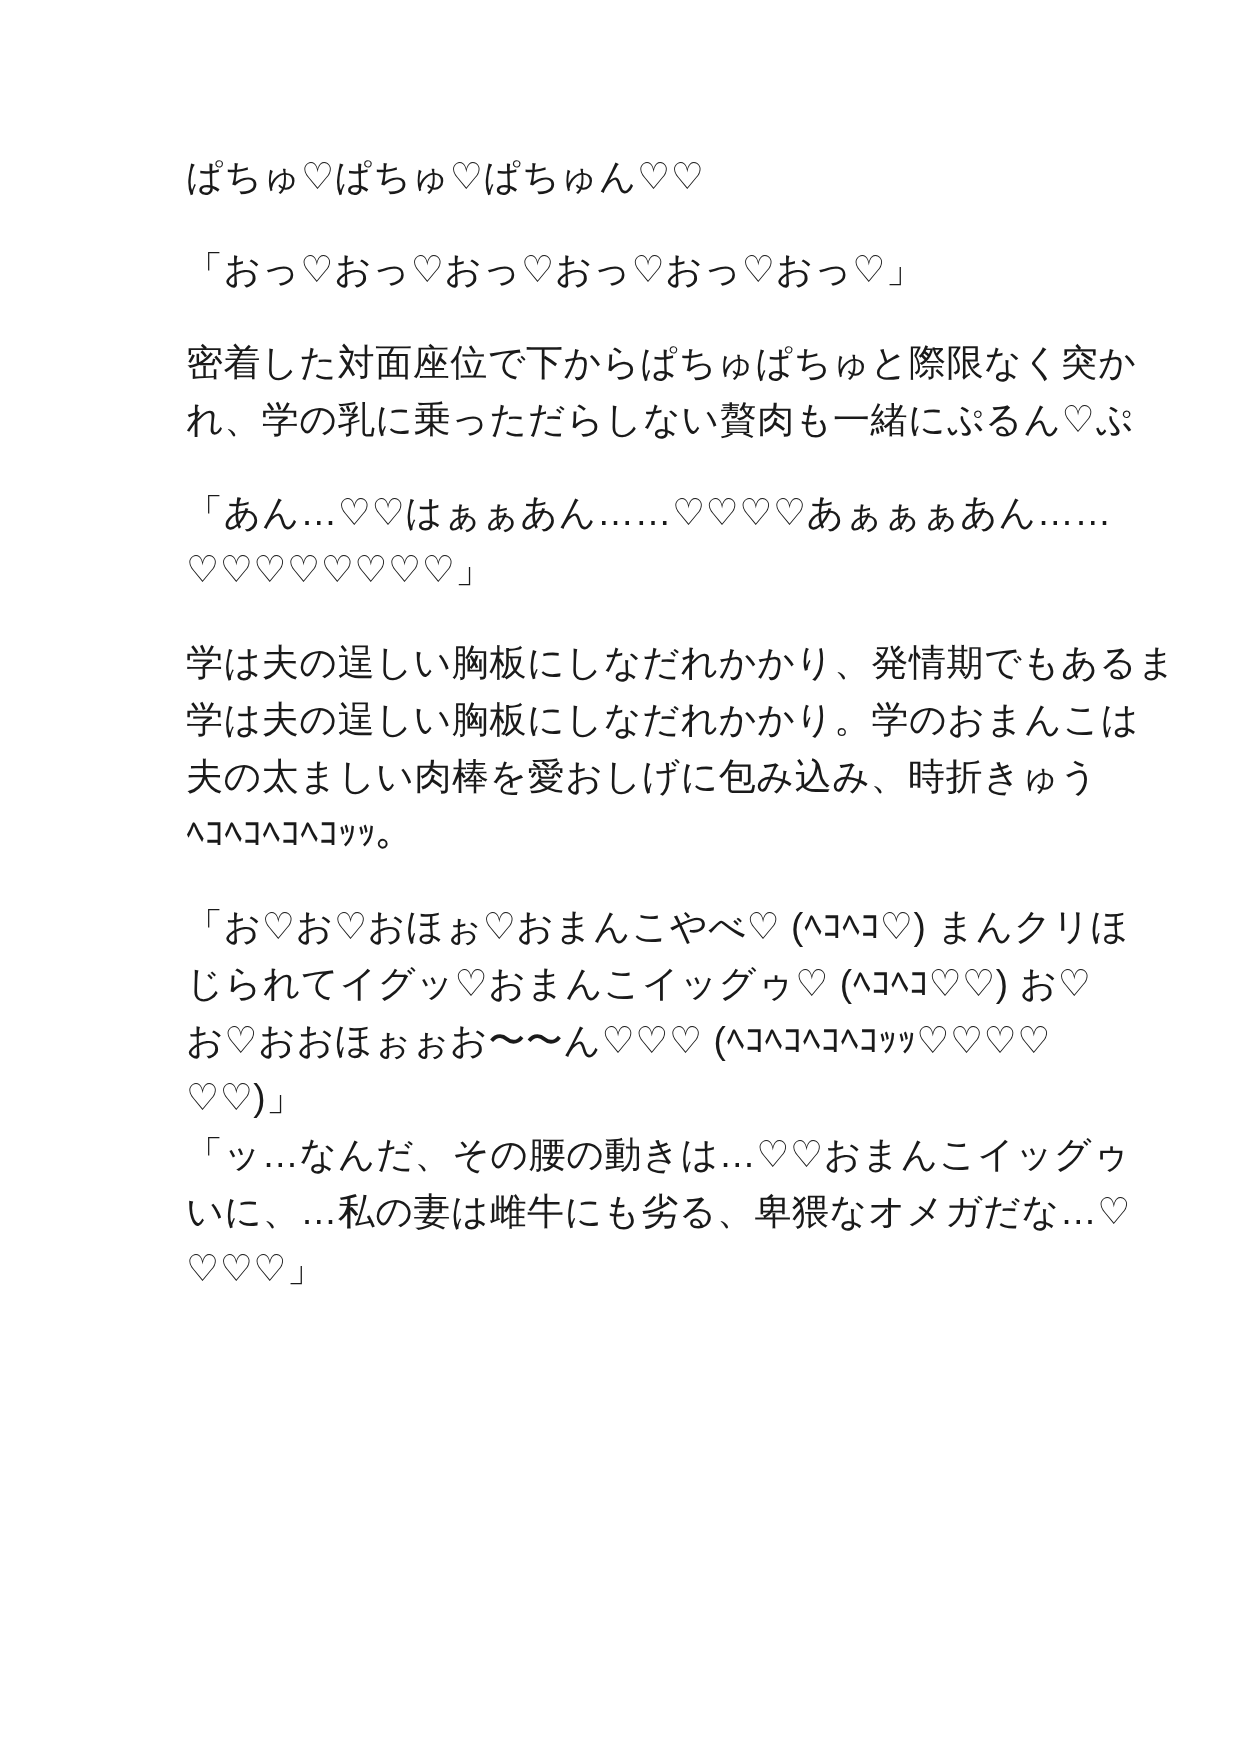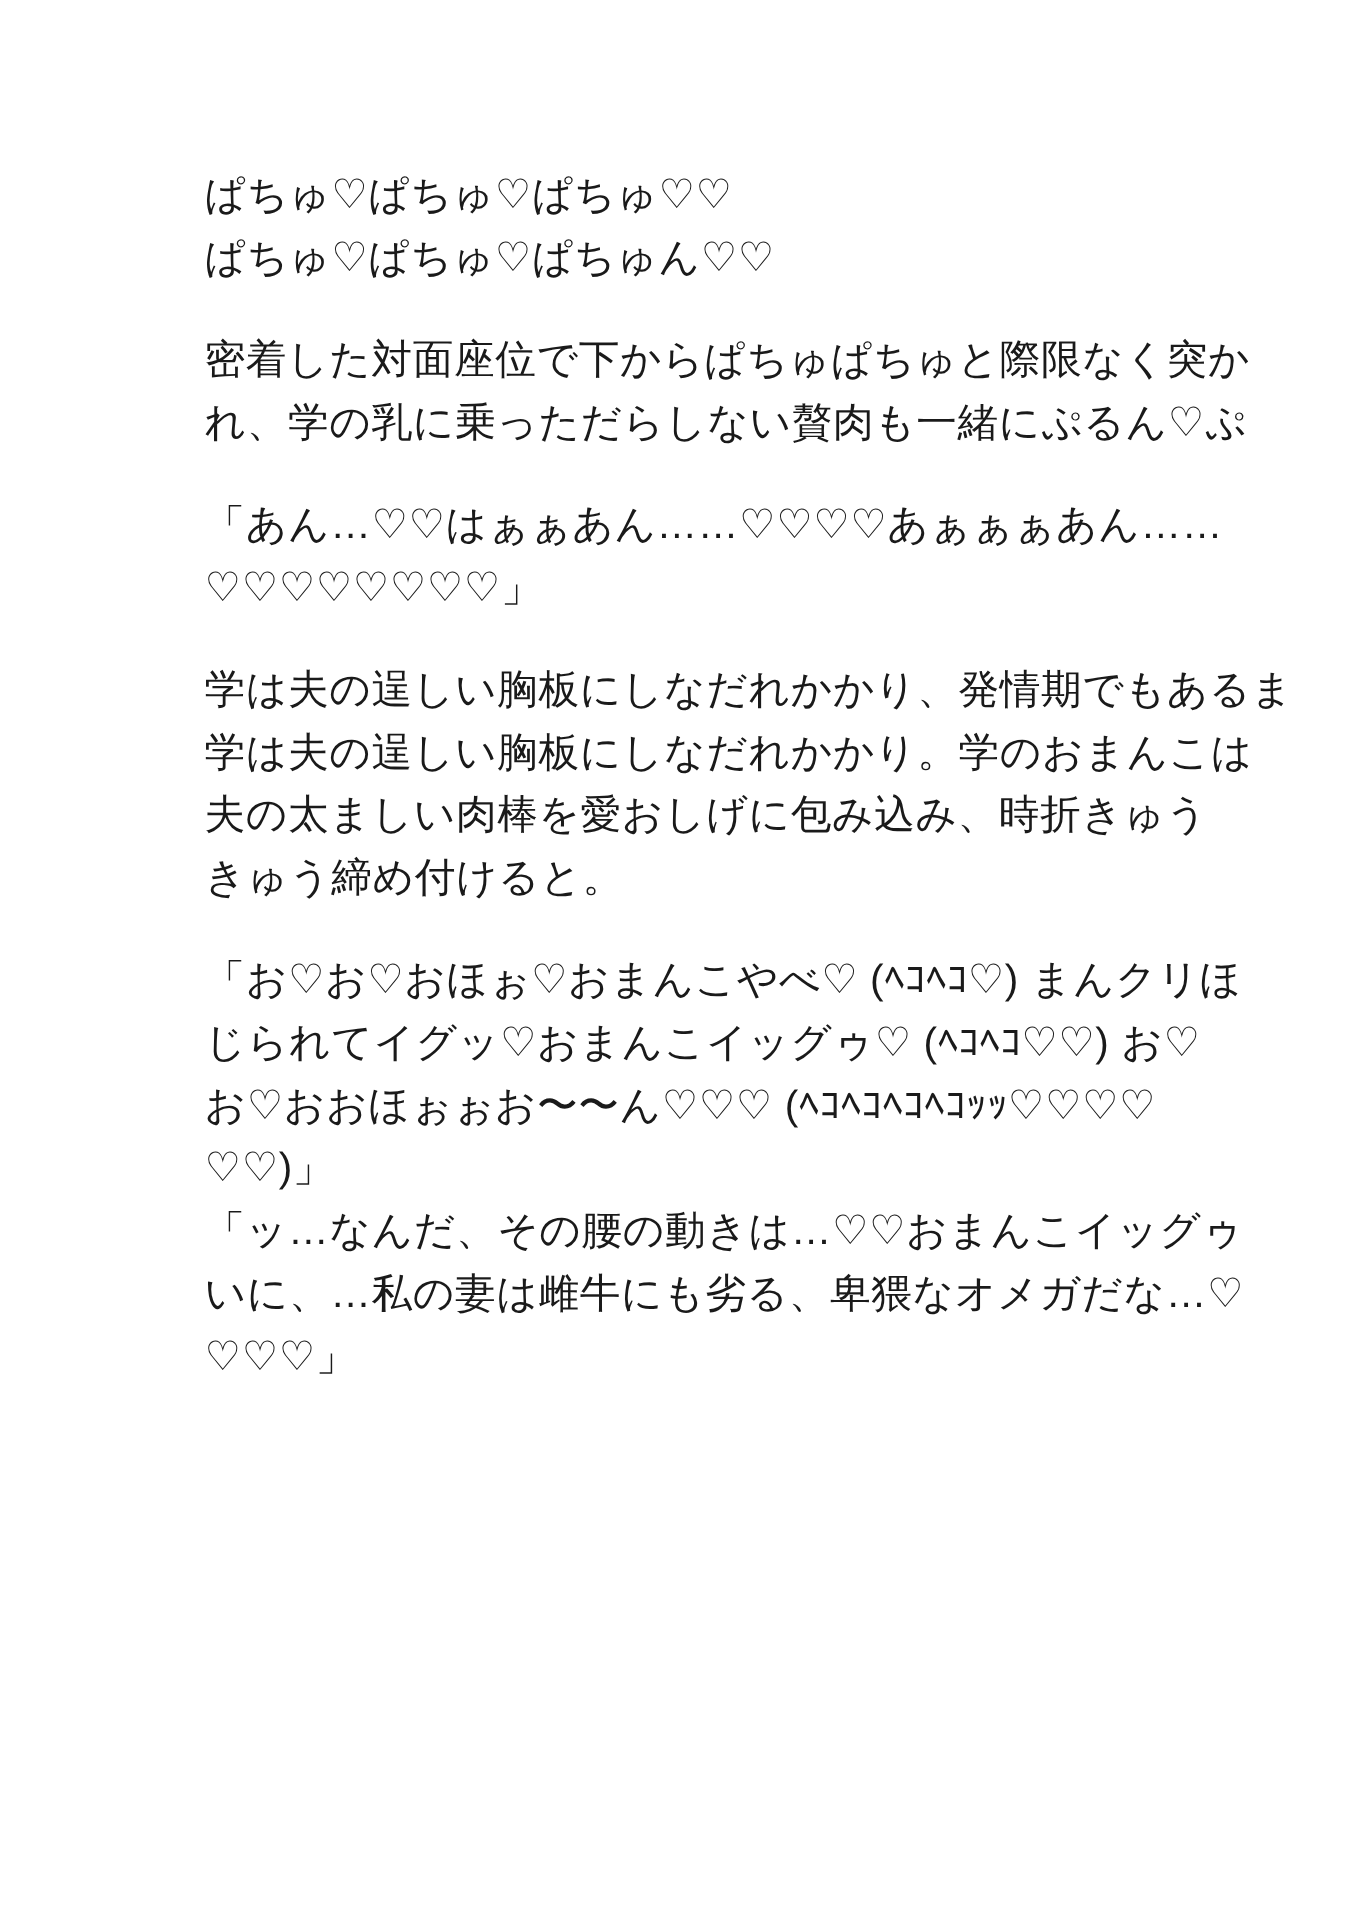--- a/index.html
+++ b/index.html
@@ -36,36 +36,38 @@
     white-space: pre;
     font-weight: 400;
   }
 </style>
 </head>
 <body style="background: rgb(255, 255, 255);">
 
 <main class="page">
   <article class="text-body" id="text-body" style="color: rgb(26, 26, 26);">
       <div class="paragraph">
-        <div class="line">ぱちゅ♡ぱちゅ♡ぱちゅ♡♡</div>
         <div class="line">ぱちゅ♡ぱちゅ♡ぱちゅん♡♡</div>
+      </div>
+      <div class="paragraph">
+        <div class="line">「おっ♡おっ♡おっ♡おっ♡おっ♡おっ♡」</div>
       </div>
       <div class="paragraph">
         <div class="line">密着した対面座位で下からぱちゅぱちゅと際限なく突か</div>
         <div class="line">れ、学の乳に乗っただらしない贅肉も一緒にぷるん♡ぷ</div>
       </div>
       <div class="paragraph">
         <div class="line">「あん…♡♡はぁぁあん……♡♡♡♡あぁぁぁあん……</div>
         <div class="line">♡♡♡♡♡♡♡♡」</div>
       </div>
       <div class="paragraph">
         <div class="line">学は夫の逞しい胸板にしなだれかかり、発情期でもあるま</div>
         <div class="line">学は夫の逞しい胸板にしなだれかかり。学のおまんこは</div>
         <div class="line">夫の太ましい肉棒を愛おしげに包み込み、時折きゅう</div>
-        <div class="line">きゅう締め付けると。</div>
+        <div class="line">ﾍｺﾍｺﾍｺﾍｺｯｯ。</div>
       </div>
       <div class="paragraph">
         <div class="line">「お♡お♡おほぉ♡おまんこやべ♡ (ﾍｺﾍｺ♡) まんクリほ</div>
         <div class="line">じられてイグッ♡おまんこイッグゥ♡ (ﾍｺﾍｺ♡♡) お♡</div>
         <div class="line">お♡おおほぉぉお〜〜ん♡♡♡ (ﾍｺﾍｺﾍｺﾍｺｯｯ♡♡♡♡</div>
         <div class="line">♡♡)」</div>
         <div class="line">「ッ…なんだ、その腰の動きは…♡♡おまんこイッグゥ</div>
         <div class="line">いに、…私の妻は雌牛にも劣る、卑猥なオメガだな…♡</div>
         <div class="line">♡♡♡」</div>
       </div>

